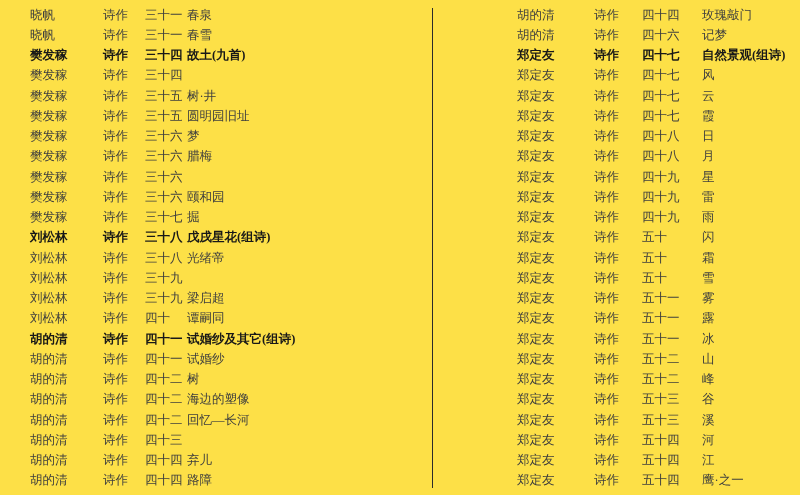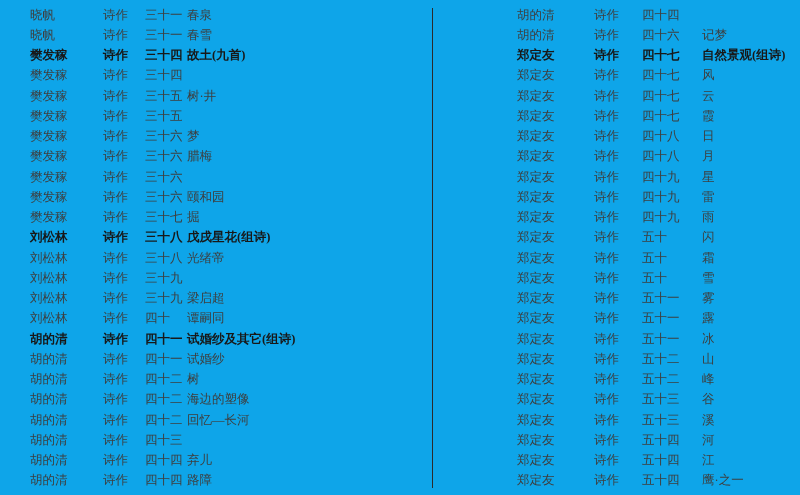--- a/index.html
+++ b/index.html
@@ -4,21 +4,21 @@
 <style>
   html, body {
     margin: 0;
     padding: 0;
     background: #ffffff;
   }
   .page {
     position: relative;
     width: 800px;
     height: 495px;
-    background: #0ea5e9;
+    background: #fde047;
     font-family: "Liberation Serif", "DejaVu Serif", serif;
     font-size: 12.5px;
     color: #3e3e3e;
     overflow: hidden;
   }
   .col {
     position: absolute;
     top: 5px;
   }
   .col-left  { left: 30px;  width: 382px; }
@@ -81,20 +81,21 @@
     <span class="cell author">樊发稼</span>
     <span class="cell genre">诗作</span>
     <span class="cell page-num">三十五</span>
     <span class="cell title">树·井</span>
   </div>
 
   <div class="row">
     <span class="cell author">樊发稼</span>
     <span class="cell genre">诗作</span>
     <span class="cell page-num">三十五</span>
+    <span class="cell title">圆明园旧址</span>
   </div>
 
   <div class="row">
     <span class="cell author">樊发稼</span>
     <span class="cell genre">诗作</span>
     <span class="cell page-num">三十六</span>
     <span class="cell title">梦</span>
   </div>
 
   <div class="row">
@@ -212,20 +213,21 @@
     <span class="cell page-num">四十四</span>
     <span class="cell title">路障</span>
   </div>
 </div>
   <div class="divider"></div>
   <div class="col col-right">
   <div class="row">
     <span class="cell author">胡的清</span>
     <span class="cell genre">诗作</span>
     <span class="cell page-num">四十四</span>
+    <span class="cell title">玫瑰敲门</span>
   </div>
 
   <div class="row">
     <span class="cell author">胡的清</span>
     <span class="cell genre">诗作</span>
     <span class="cell page-num">四十六</span>
     <span class="cell title">记梦</span>
   </div>
 
   <div class="row bold">

